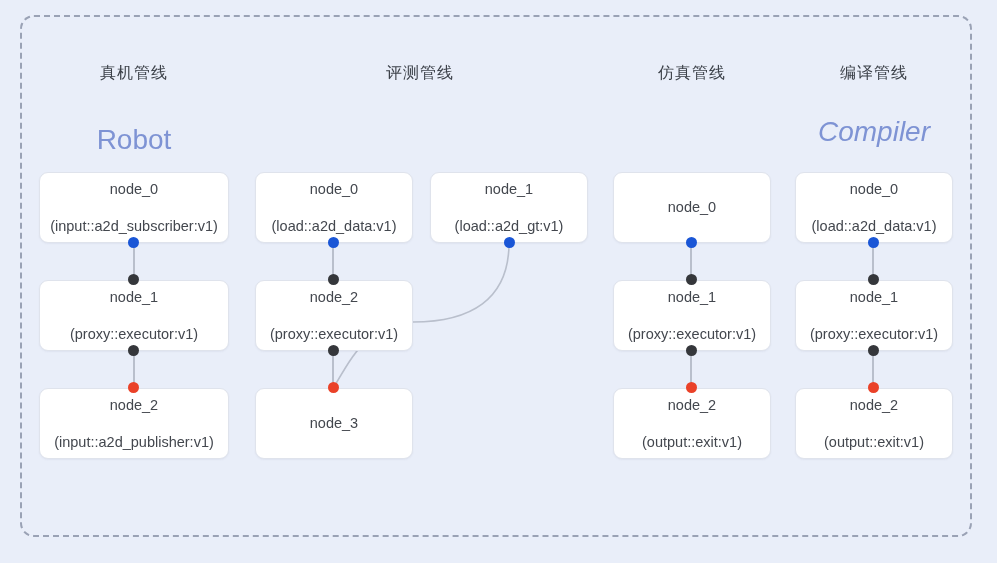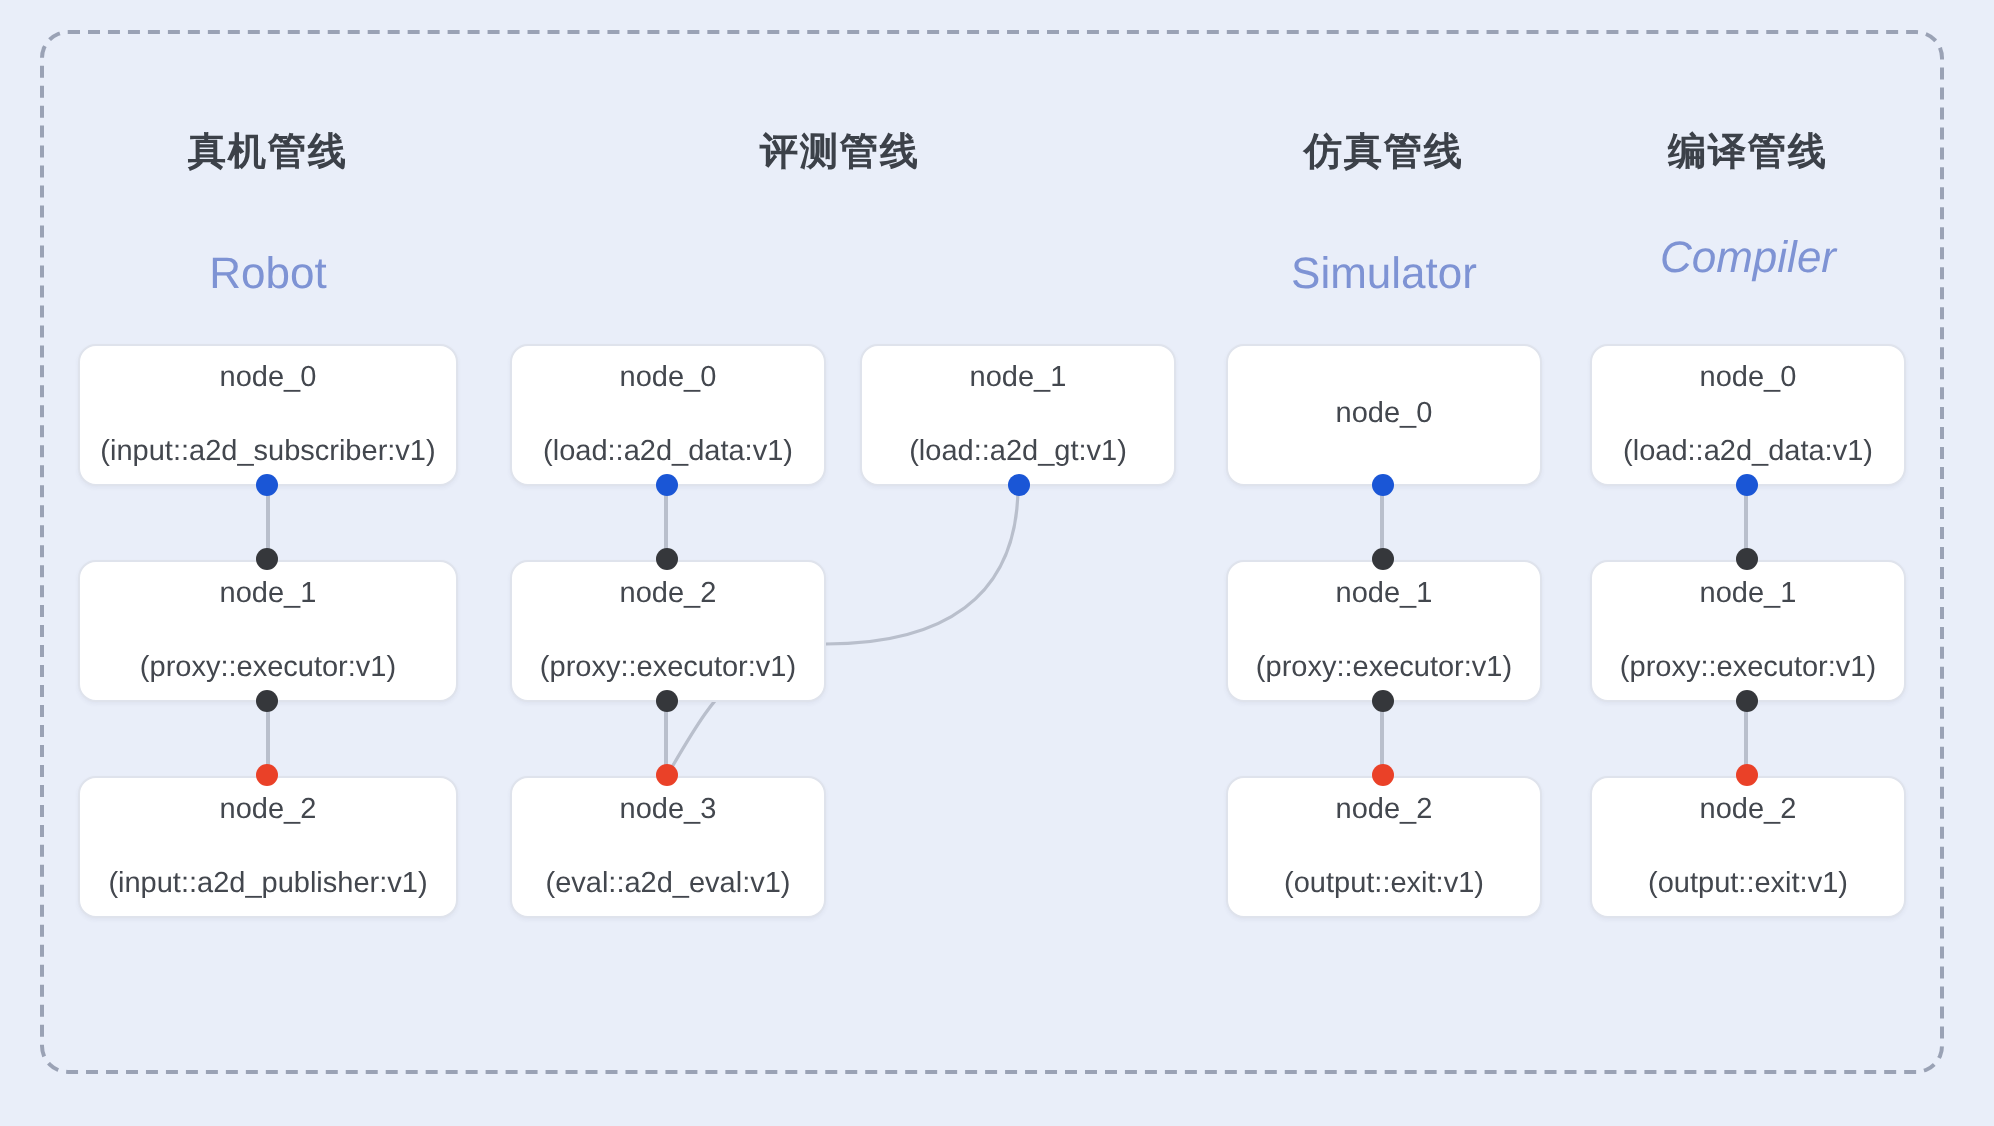--- a/index.html
+++ b/index.html
@@ -30,28 +30,28 @@
     border: 2px dashed #9aa2b5;
     border-radius: 14px;
     box-sizing: border-box;
   }
   .column-header {
     position: absolute;
     text-align: center;
     pointer-events: none;
   }
   .col-title-cn {
-    font-size: 19px;
-    font-weight: bold;
+    font-size: 16px;
+    font-weight: normal;
     color: #3c4149;
     letter-spacing: 1px;
     white-space: nowrap;
   }
   .col-title-en {
-    font-size: 22px;
+    font-size: 28px;
     color: #7e93d4;
     white-space: nowrap;
   }
   .node-box {
     position: absolute;
     background: #ffffff;
     border: 1px solid #dfe3ec;
     border-radius: 9px;
     box-sizing: border-box;
     display: flex;
@@ -110,23 +110,20 @@
     <div class="col-title-en">Robot</div>
   </div>
 
   <div class="column-header" style="left:255px; top:63px; width:330px;">
     <div class="col-title-cn">评测管线</div>
   </div>
 
   <div class="column-header" style="left:613px; top:63px; width:158px;">
     <div class="col-title-cn">仿真管线</div>
   </div>
-  <div class="column-header" style="left:613px; top:124px; width:158px;">
-    <div class="col-title-en">Simulator</div>
-  </div>
 
   <div class="column-header" style="left:795px; top:63px; width:158px;">
     <div class="col-title-cn">编译管线</div>
   </div>
   <div class="column-header" style="left:795px; top:116px; width:158px;font-style:italic;">
     <div class="col-title-en">Compiler</div>
   </div>
 
   <div class="edge-line" style="left:133px; top:243px; height:37px;"></div>
   <div class="edge-line" style="left:133px; top:351px; height:37px;"></div>
@@ -178,21 +175,20 @@
 
   <div class="node-box" style="left:255px; top:280px; width:158px; height:71px;">
     <div class="node-name">node_2</div>
     <div class="node-type">(proxy::executor:v1)</div>
   </div>
   <div class="port-dot dot-black" style="left:328px; top:274px;"></div>
   <div class="port-dot dot-black" style="left:328px; top:345px;"></div>
 
   <div class="node-box" style="left:255px; top:388px; width:158px; height:71px;">
     <div class="node-name">node_3</div>
-    <div class="node-type">(eval::a2d_eval:v1)</div>
   </div>
   <div class="port-dot dot-red" style="left:328px; top:382px;"></div>
 
   <div class="node-box" style="left:613px; top:172px; width:158px; height:71px;">
     <div class="node-name">node_0</div>
   </div>
   <div class="port-dot dot-blue" style="left:686px; top:237px;"></div>
 
   <div class="node-box" style="left:613px; top:280px; width:158px; height:71px;">
     <div class="node-name">node_1</div>

